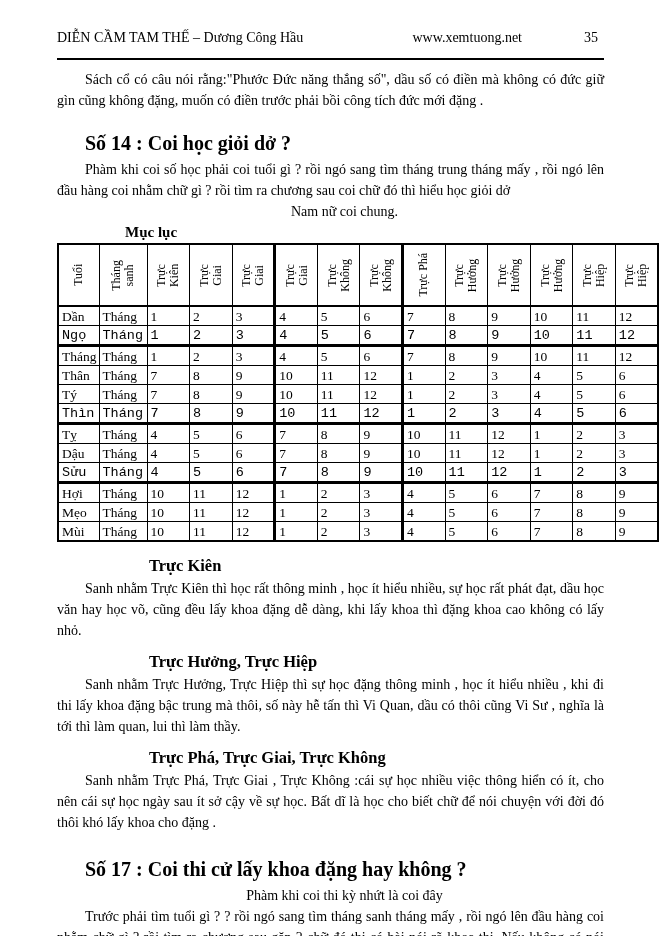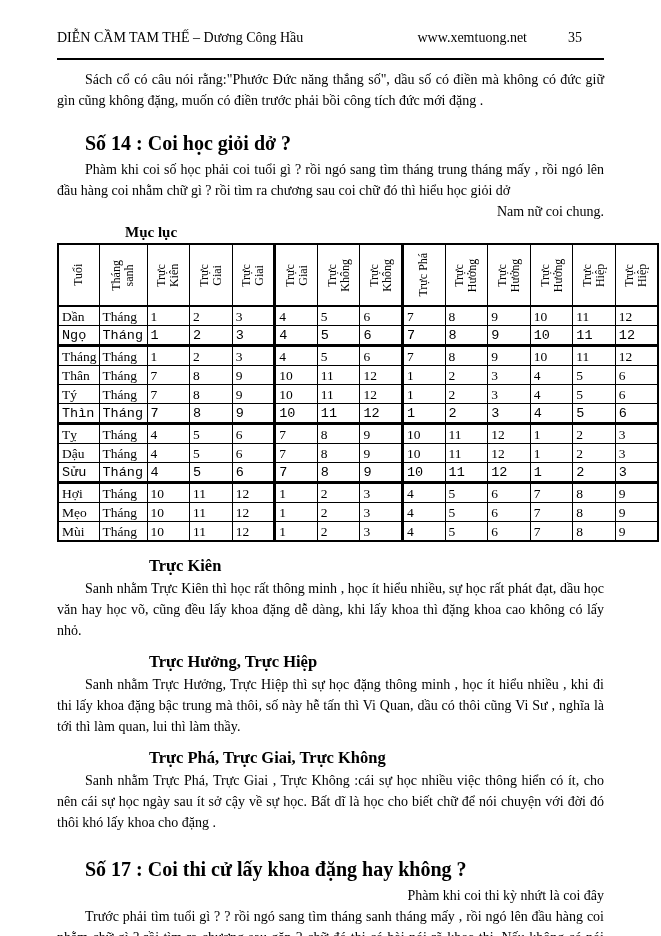--- a/index.html
+++ b/index.html
@@ -10,25 +10,25 @@
   }
   .page{padding:30px 57px 0 57px;}
 
   
   .runhead{
     display:flex;align-items:baseline;
     border-bottom:2px solid #000;
     padding-bottom:12px;font-size:14px;
   }
   .runhead .booktitle{flex:1 1 auto;}
-  .runhead .site{margin-right:41px;}
-  .runhead .pagenum{margin-right:22px;}
+  .runhead .site{margin-right:62px;}
+  .runhead .pagenum{margin-right:6px;}
 
   p{margin:0;text-align:justify;font-size:14px;line-height:21px;text-indent:28px;}
-  p.noj{text-align:right;}
+  p.noj{text-align:center;}
   .intro{margin-top:9px;}
 
   .sec-title{
     font-size:20px;font-weight:bold;
     margin:20px 0 4px 28px;line-height:24px;
   }
   .sub-head{
     font-size:16.5px;font-weight:bold;
     margin:11px 0 2px 92px;line-height:20px;
   }

